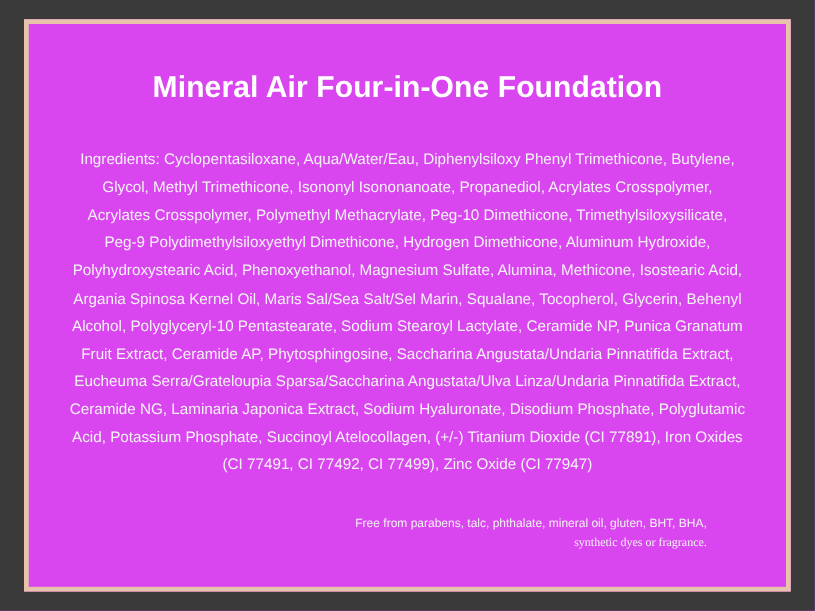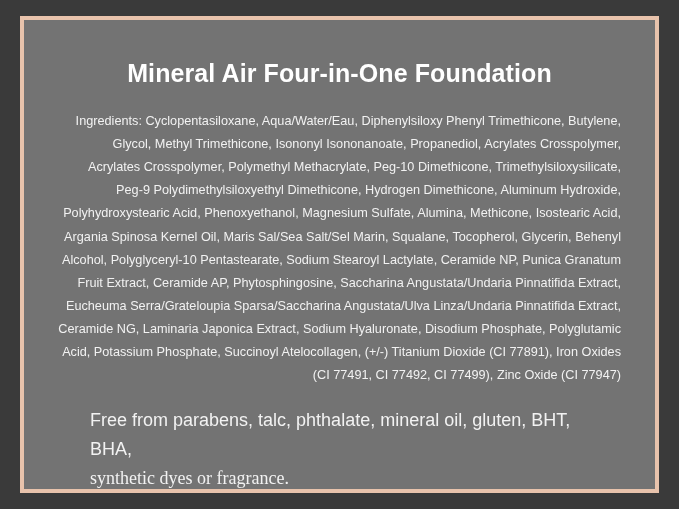--- a/index.html
+++ b/index.html
@@ -14,21 +14,21 @@
     overflow: hidden;
   }
   .panel {
     position: absolute;
     left: 20px;
     top: 16px;
     width: 639px;
     height: 477px;
     box-sizing: border-box;
     border: 4px solid #e8c3ac;
-    background: #737373;
+    background: #d946ef;
   }
   .inner {
     position: absolute;
     left: 0;
     top: 0;
     right: 0;
     bottom: 0;
     padding: 22px 26px 16px 26px;
     box-sizing: border-box;
   }
@@ -38,29 +38,29 @@
     font-weight: bold;
     text-align: center;
     letter-spacing: 0.1px;
     margin: 16px 0 0 0;
     line-height: 1.2;
   }
   .ingredients {
     color: #f2f2f2;
     font-size: 12.7px;
     line-height: 1.82;
-    text-align: right;
-    margin: 22px 8px 0 8px;
+    text-align: center;
+    margin: 34px 8px 0 8px;
   }
   .freefrom {
     color: #f2f2f2;
-    font-size: 18px;
+    font-size: 10px;
     line-height: 1.6;
-    text-align: left;
-    margin: 19px 40px 0 40px;
+    text-align: right;
+    margin: 30px 40px 0 40px;
   }
   .freefrom .line2 {
     display: block;
     font-family: Liberation Serif, serif;
   }
 </style>
 </head>
 <body>
 
 <div class="panel">

